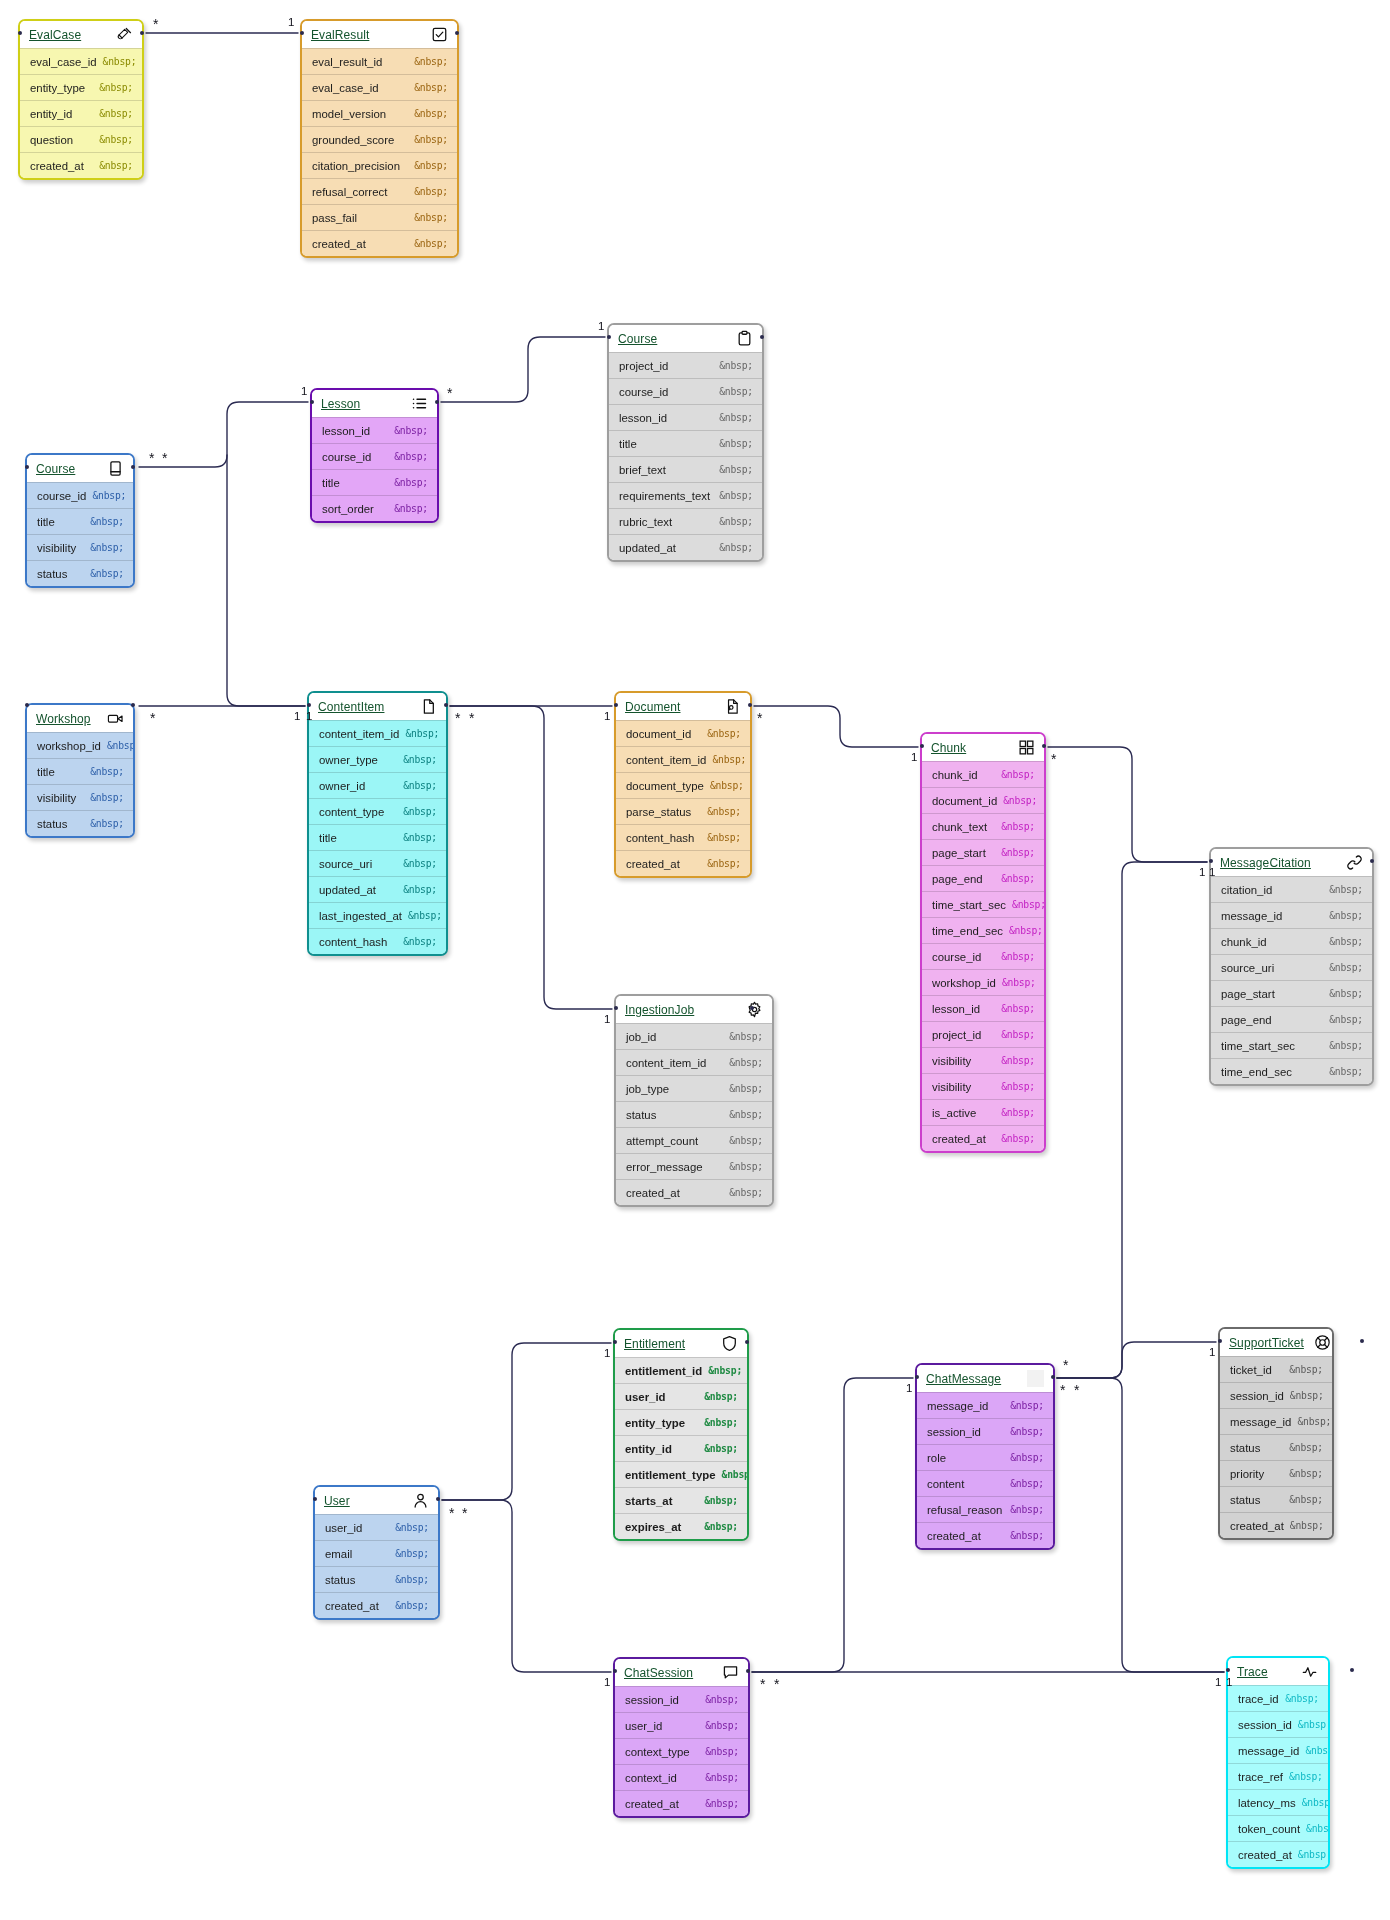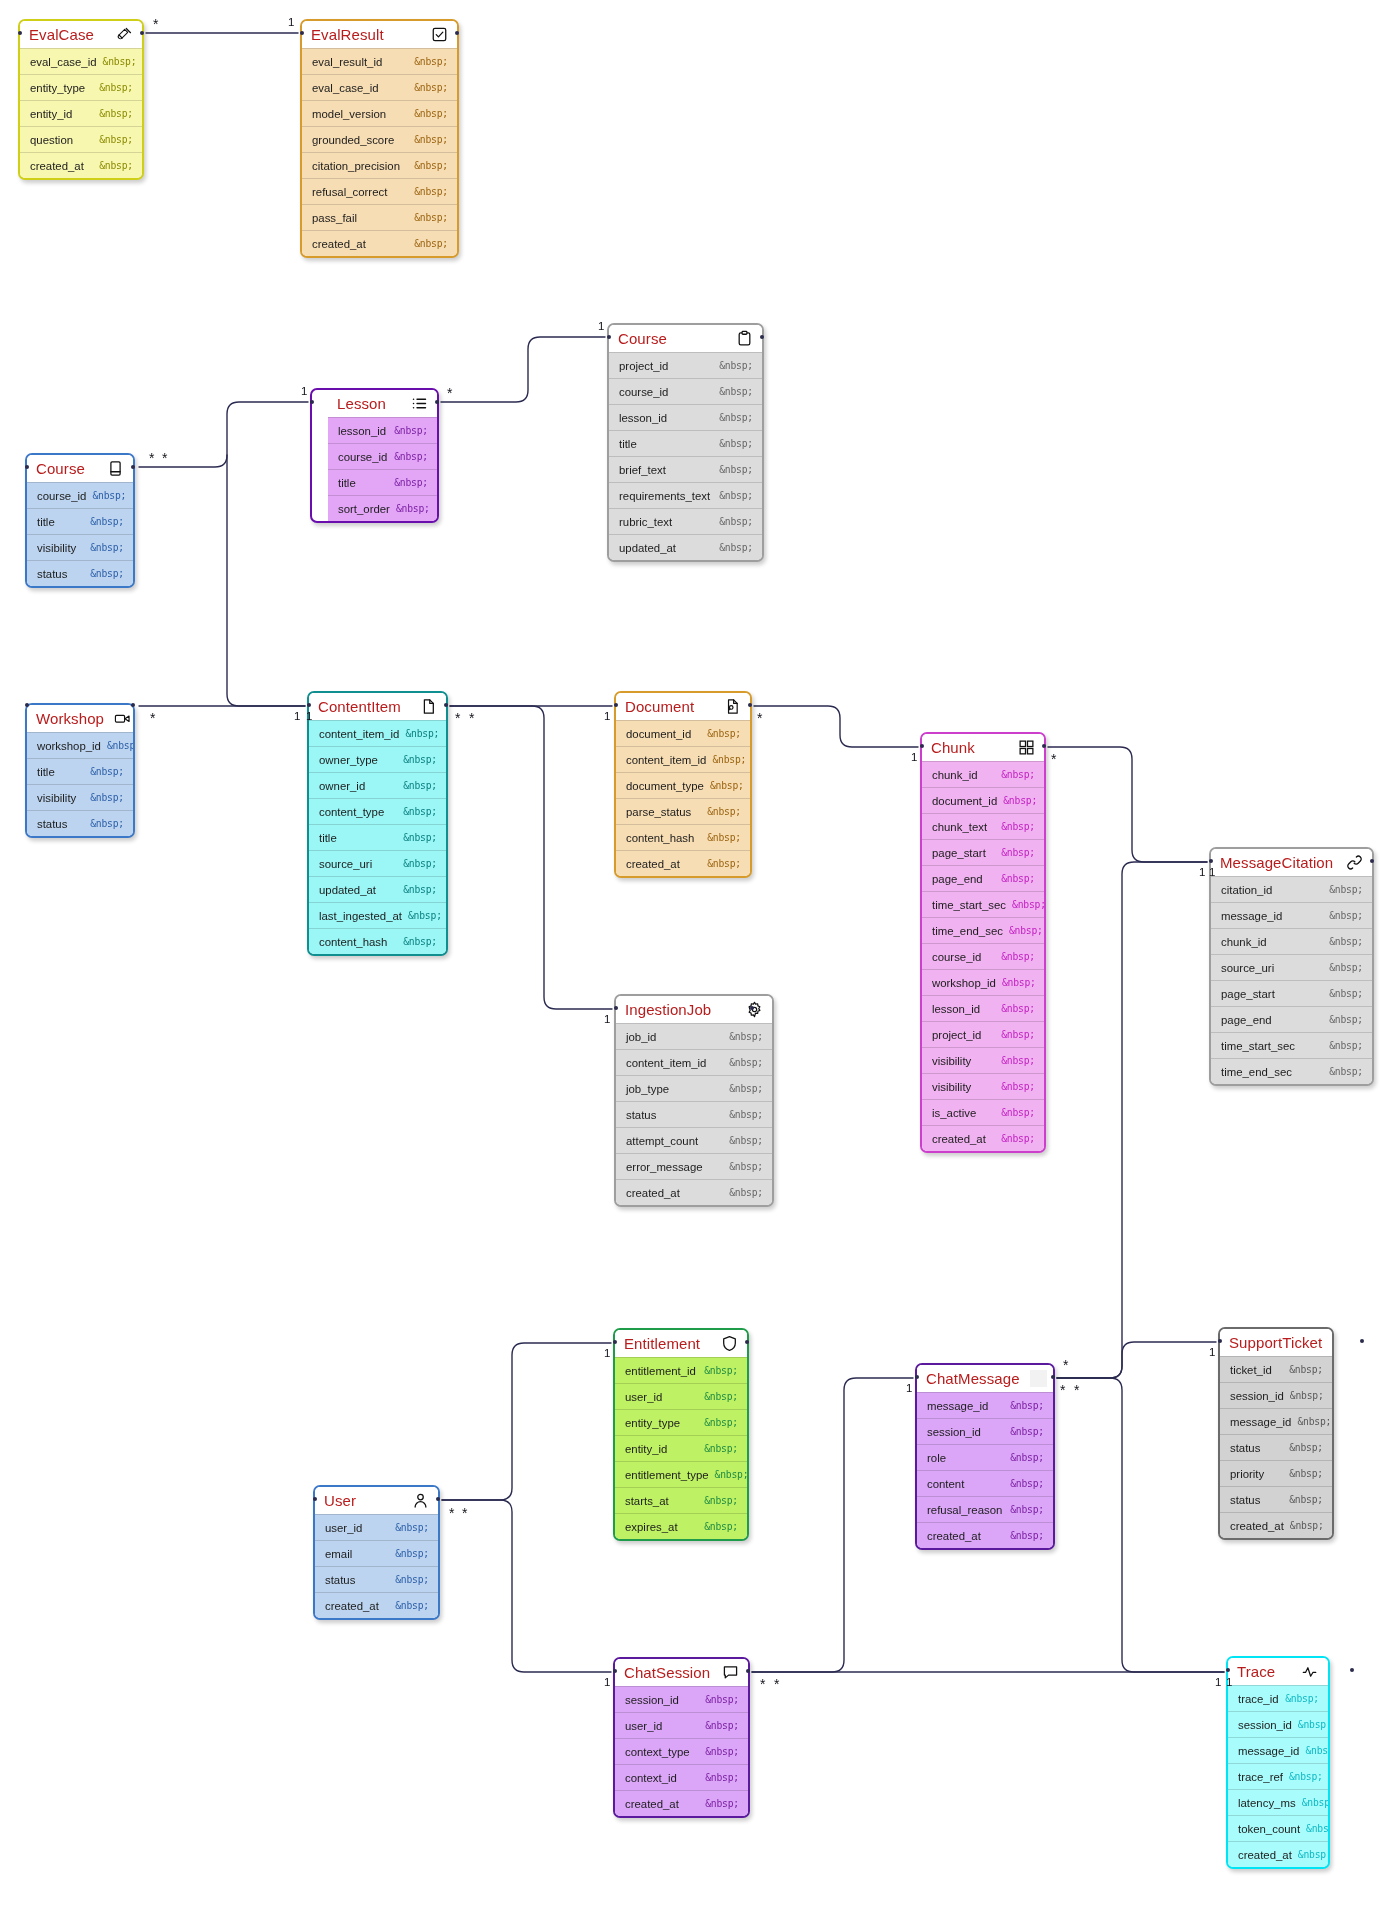--- a/index.html
+++ b/index.html
@@ -33,25 +33,26 @@
   }
   .ent-head {
     display: flex;
     align-items: center;
     justify-content: space-between;
     background: #ffffff;
     padding: 0 9px 0 9px;
     height: 27px;
   }
   .ent-title {
-    font-size: 15px;
-    color: #b91c1c;
+    font-size: 12px;
+    color: #14532d;
     letter-spacing: .1px;
     white-space: nowrap;
     line-height: 1;
+    text-decoration: underline;
   }
   .ent-icon {
     width: 17px; height: 17px;
     display: flex; align-items: center; justify-content: center;
     flex: 0 0 auto;
     margin-left: 10px;
   }
   .ent-icon svg { display: block; }
   .ent-rows { display: block; }
   .ent-row {
@@ -252,21 +253,21 @@
           <div class="ent-row">
             <span class="fname">rubric_text</span>
             <span class="ftype" style="color: rgb(102, 102, 102);">&amp;nbsp;</span>
           </div>
           <div class="ent-row">
             <span class="fname">updated_at</span>
             <span class="ftype" style="color: rgb(102, 102, 102);">&amp;nbsp;</span>
           </div>
         </div>
       </div>
-      <div class="entity" style="left: 310px; top: 388px; width: 129px; border: 2px solid rgb(106, 13, 173); padding-left: 16px;">
+      <div class="entity" style="left: 310px; top: 388px; width: 129px; border: 2px solid rgb(106, 13, 173);">
         <div class="ent-head">
           <span class="ent-title">Lesson</span>
           <span class="ent-icon">
             <svg width="17" height="17" viewBox="0 0 24 24" fill="none" stroke="#111" stroke-width="2" stroke-linecap="round">
               <path d="M8.5 6h12M8.5 12h12M8.5 18h12"></path>
               <circle cx="3.6" cy="6" r="1.1" fill="#111" stroke="none"></circle>
               <circle cx="3.6" cy="12" r="1.1" fill="#111" stroke="none"></circle>
               <circle cx="3.6" cy="18" r="1.1" fill="#111" stroke="none"></circle>
             </svg>
           </span>
@@ -641,21 +642,21 @@
       </div>
       <div class="entity" style="left: 613px; top: 1328px; width: 136px; border: 2px solid rgb(31, 156, 74);">
         <div class="ent-head">
           <span class="ent-title">Entitlement</span>
           <span class="ent-icon">
             <svg width="17" height="17" viewBox="0 0 24 24" fill="none" stroke="#111" stroke-width="1.8" stroke-linecap="round" stroke-linejoin="round">
               <path d="M12 2.4l8.2 3.2v6.1c0 5-3.5 8.6-8.2 10-4.7-1.4-8.2-5-8.2-10V5.6z"></path>
             </svg>
           </span>
         </div>
-        <div class="ent-rows" style="background: #bef264;">
+        <div class="ent-rows" style="background: #e5e5e5; font-weight: bold;">
           <div class="ent-row">
             <span class="fname">entitlement_id</span>
             <span class="ftype" style="color: rgb(31, 138, 67);">&amp;nbsp;</span>
           </div>
           <div class="ent-row">
             <span class="fname">user_id</span>
             <span class="ftype" style="color: rgb(31, 138, 67);">&amp;nbsp;</span>
           </div>
           <div class="ent-row">
             <span class="fname">entity_type</span>

